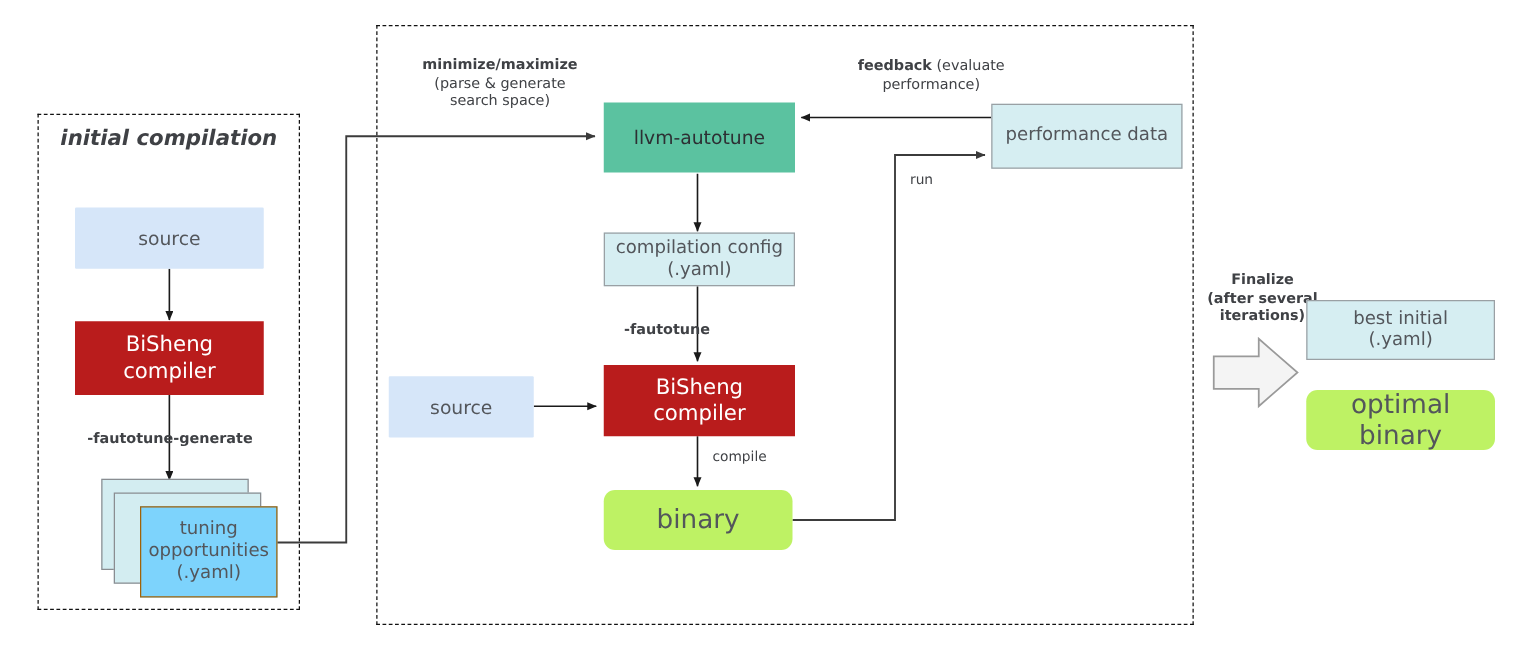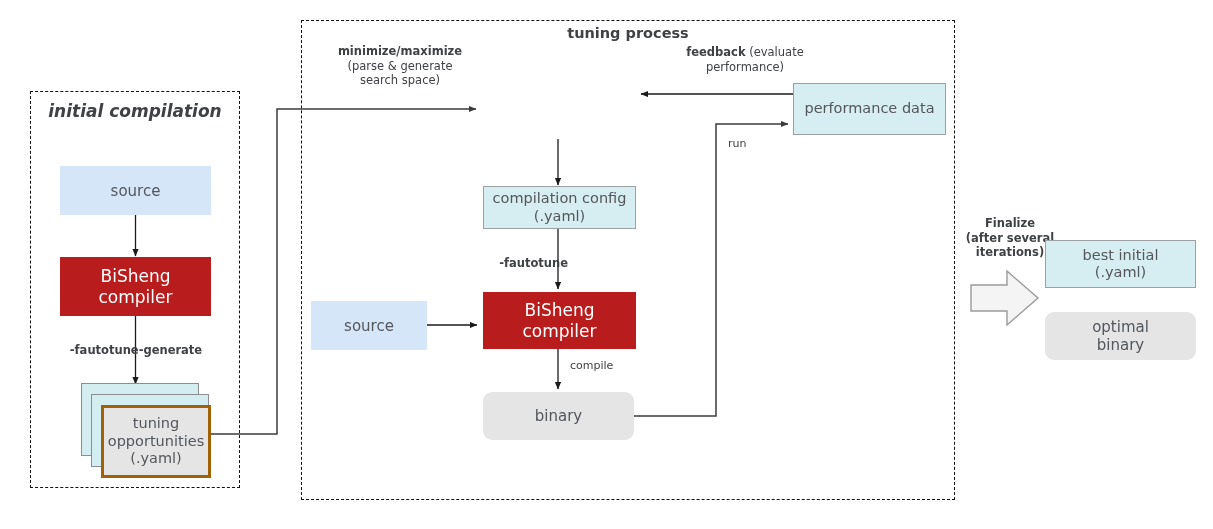--- a/index.html
+++ b/index.html
@@ -54,36 +54,37 @@
     background:#b91c1c;
     color:#ffffff;
     font-size:17px;
   }
   .n-autotune{
     background:#5bc2a0;
     color:#2d2f33;
     font-size:15px;
   }
   .n-cyan{
-    background:#e5e5e5;
-    border:3px solid #a16207;
+    background:#7dd3fc;
+    border:1px solid #a16207;
     color:#53565b;
     font-size:14.5px;
+    margin-left:11px;
   }
   .n-cyan-soft{
     background:#d6eef2;
     border:1px solid #9aa0a4;
     color:#53565b;
     font-size:14.5px;
   }
   .n-gray{
-    background:#e5e5e5;
+    background:#bef264;
     border-radius:9px;
     color:#53565b;
-    font-size:15px;
+    font-size:21px;
   }
   
   .stack-card{
     position:absolute;
     box-sizing:border-box;
     background:#d3edf1;
     border:1px solid #8a8d91;
   }
   
   .elabel{
@@ -101,21 +102,20 @@
 </style>
 </head>
 <body>
 
 <div id="canvas">
 
   <div class="group" style="left:30px;top:91px;width:210px;height:397px;"></div>
   <div class="group-title" style="left:30px;top:101px;width:210px;font-size:17px;font-style:italic;">initial compilation</div>
 
   <div class="group" style="left:301px;top:20px;width:654px;height:480px;"></div>
-  <div class="group-title" style="left:301px;top:25px;width:654px;font-size:14.5px;">tuning process</div>
 
   <svg class="svg-layer" viewBox="0 0 1213 529" xmlns="http://www.w3.org/2000/svg">
     <defs>
       <marker id="arrow" markerWidth="9" markerHeight="9" refX="7.2" refY="3.2" orient="auto" markerUnits="userSpaceOnUse">
         <path d="M0,0 L7.6,3.2 L0,6.4 z" fill="#1a1a1a"></path>
       </marker>
       <marker id="arrow-g" markerWidth="9" markerHeight="9" refX="7.2" refY="3.2" orient="auto" markerUnits="userSpaceOnUse">
         <path d="M0,0 L7.6,3.2 L0,6.4 z" fill="#3b3b3b"></path>
       </marker>
     </defs>
@@ -170,20 +170,23 @@
     <div><span class="reg">search space)</span></div>
   </div>
 
   <div class="elabel" style="left:640px;top:45px;width:210px;">
     <div>
       <b>feedback</b><span class="reg"> (evaluate</span>
     </div>
     <div><span class="reg">performance)</span></div>
   </div>
 
+  <div class="node n-autotune" style="left:483px;top:82px;width:153px;height:56px;">
+    <span>llvm-autotune</span>
+  </div>
 
   <div class="node n-cyan-soft" style="left:483px;top:186px;width:153px;height:43px;">
     <div>
       <div>compilation config</div>
       <div>(.yaml)</div>
     </div>
   </div>
 
   <div class="elabel bold" style="left:478px;top:256px;width:90px;text-align:right;">-fautotune</div>
 

